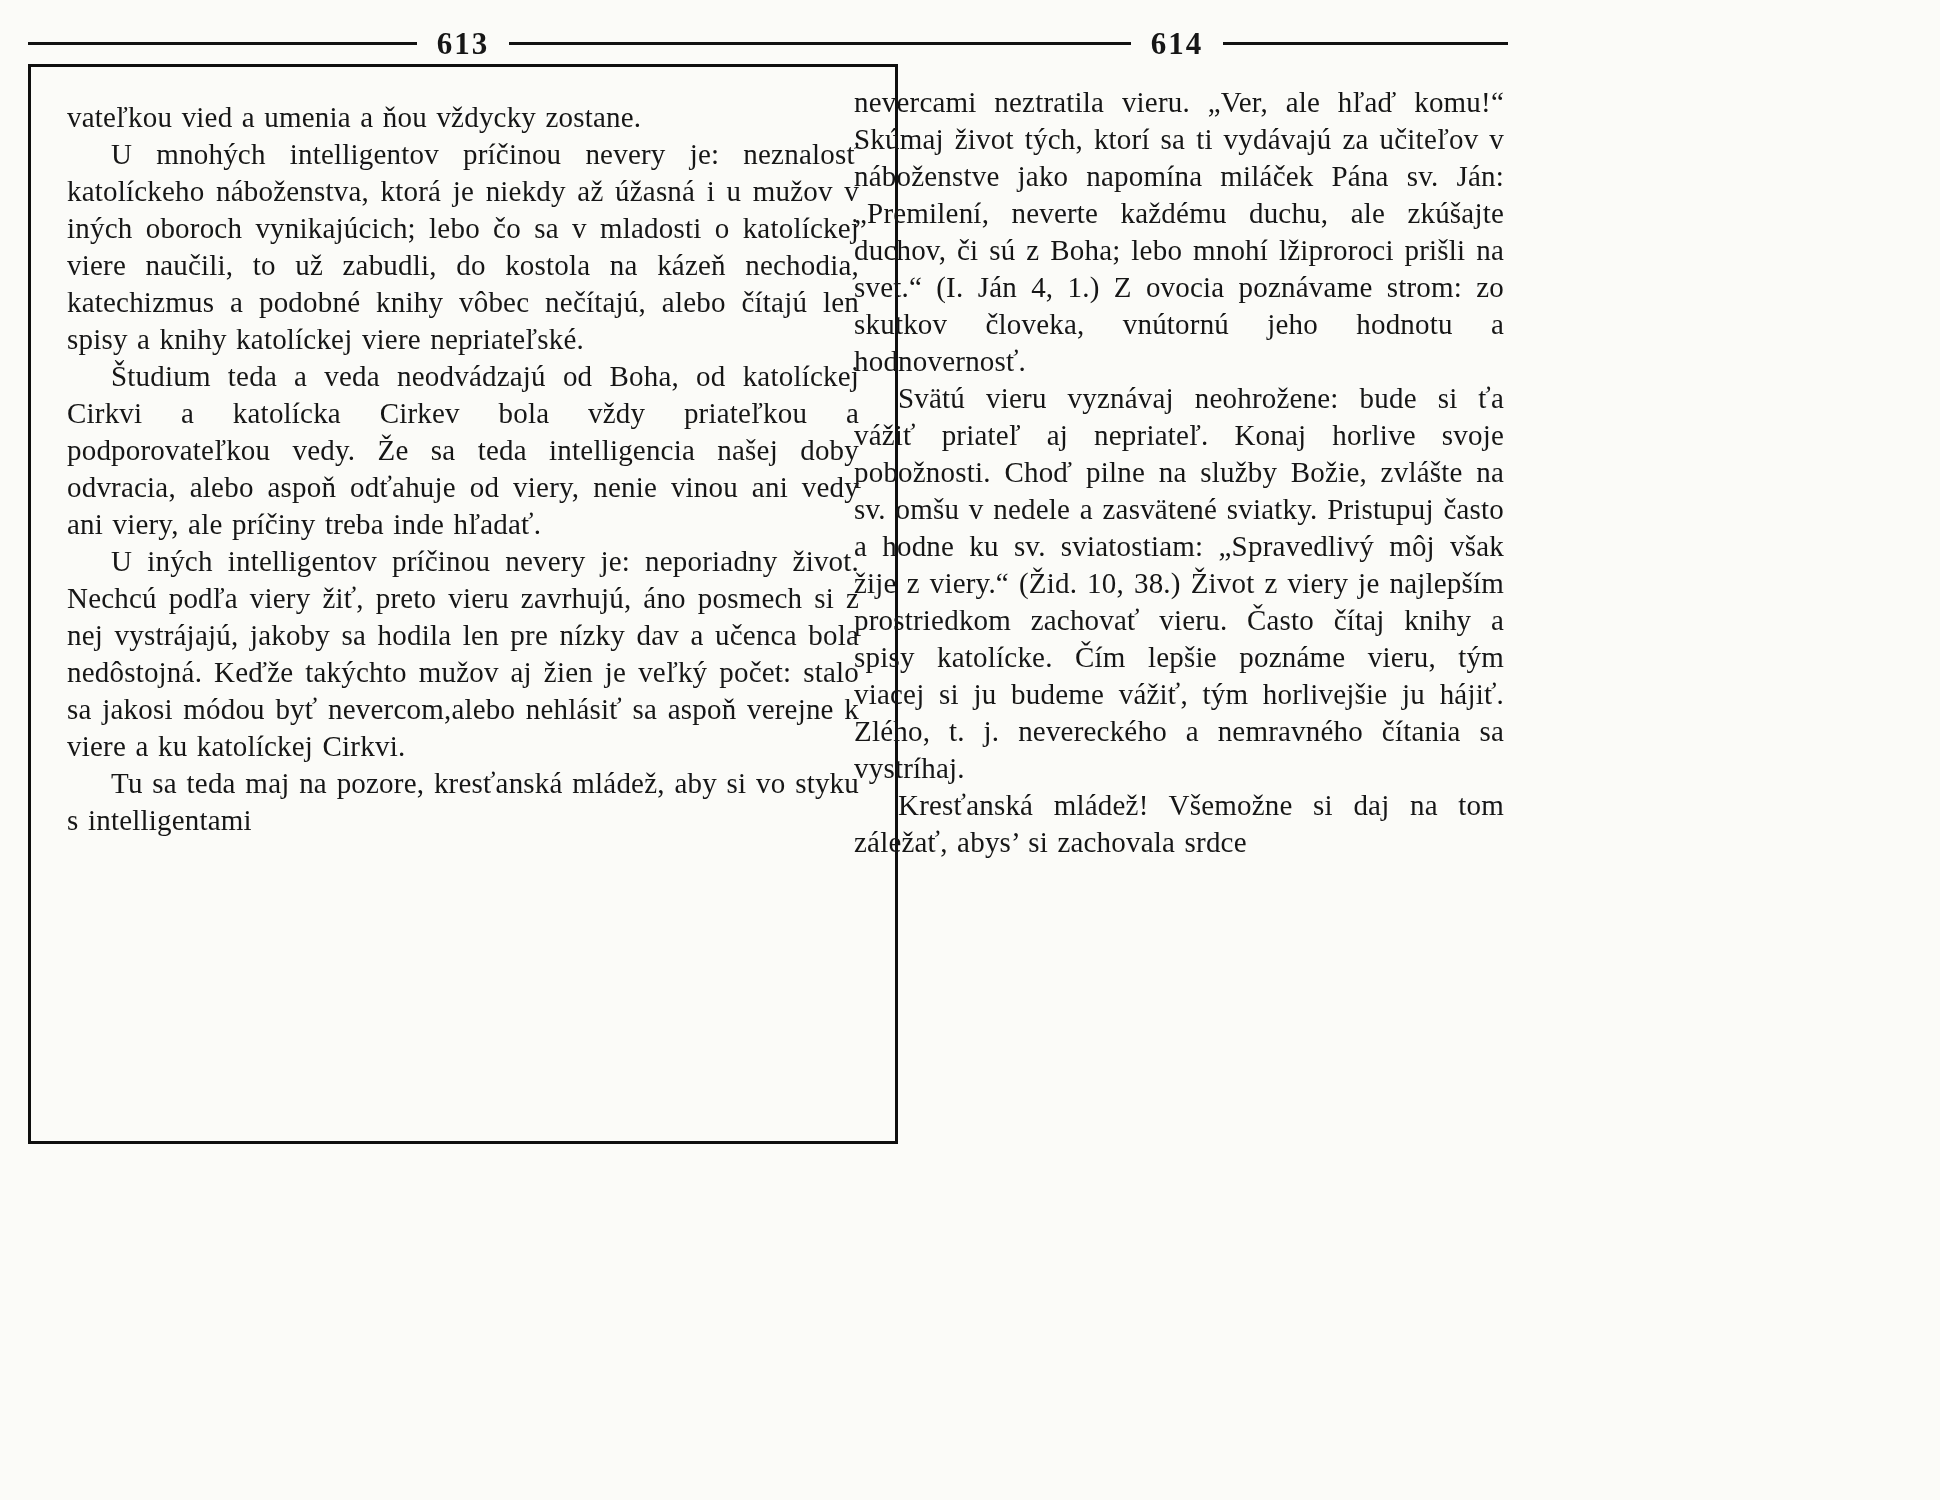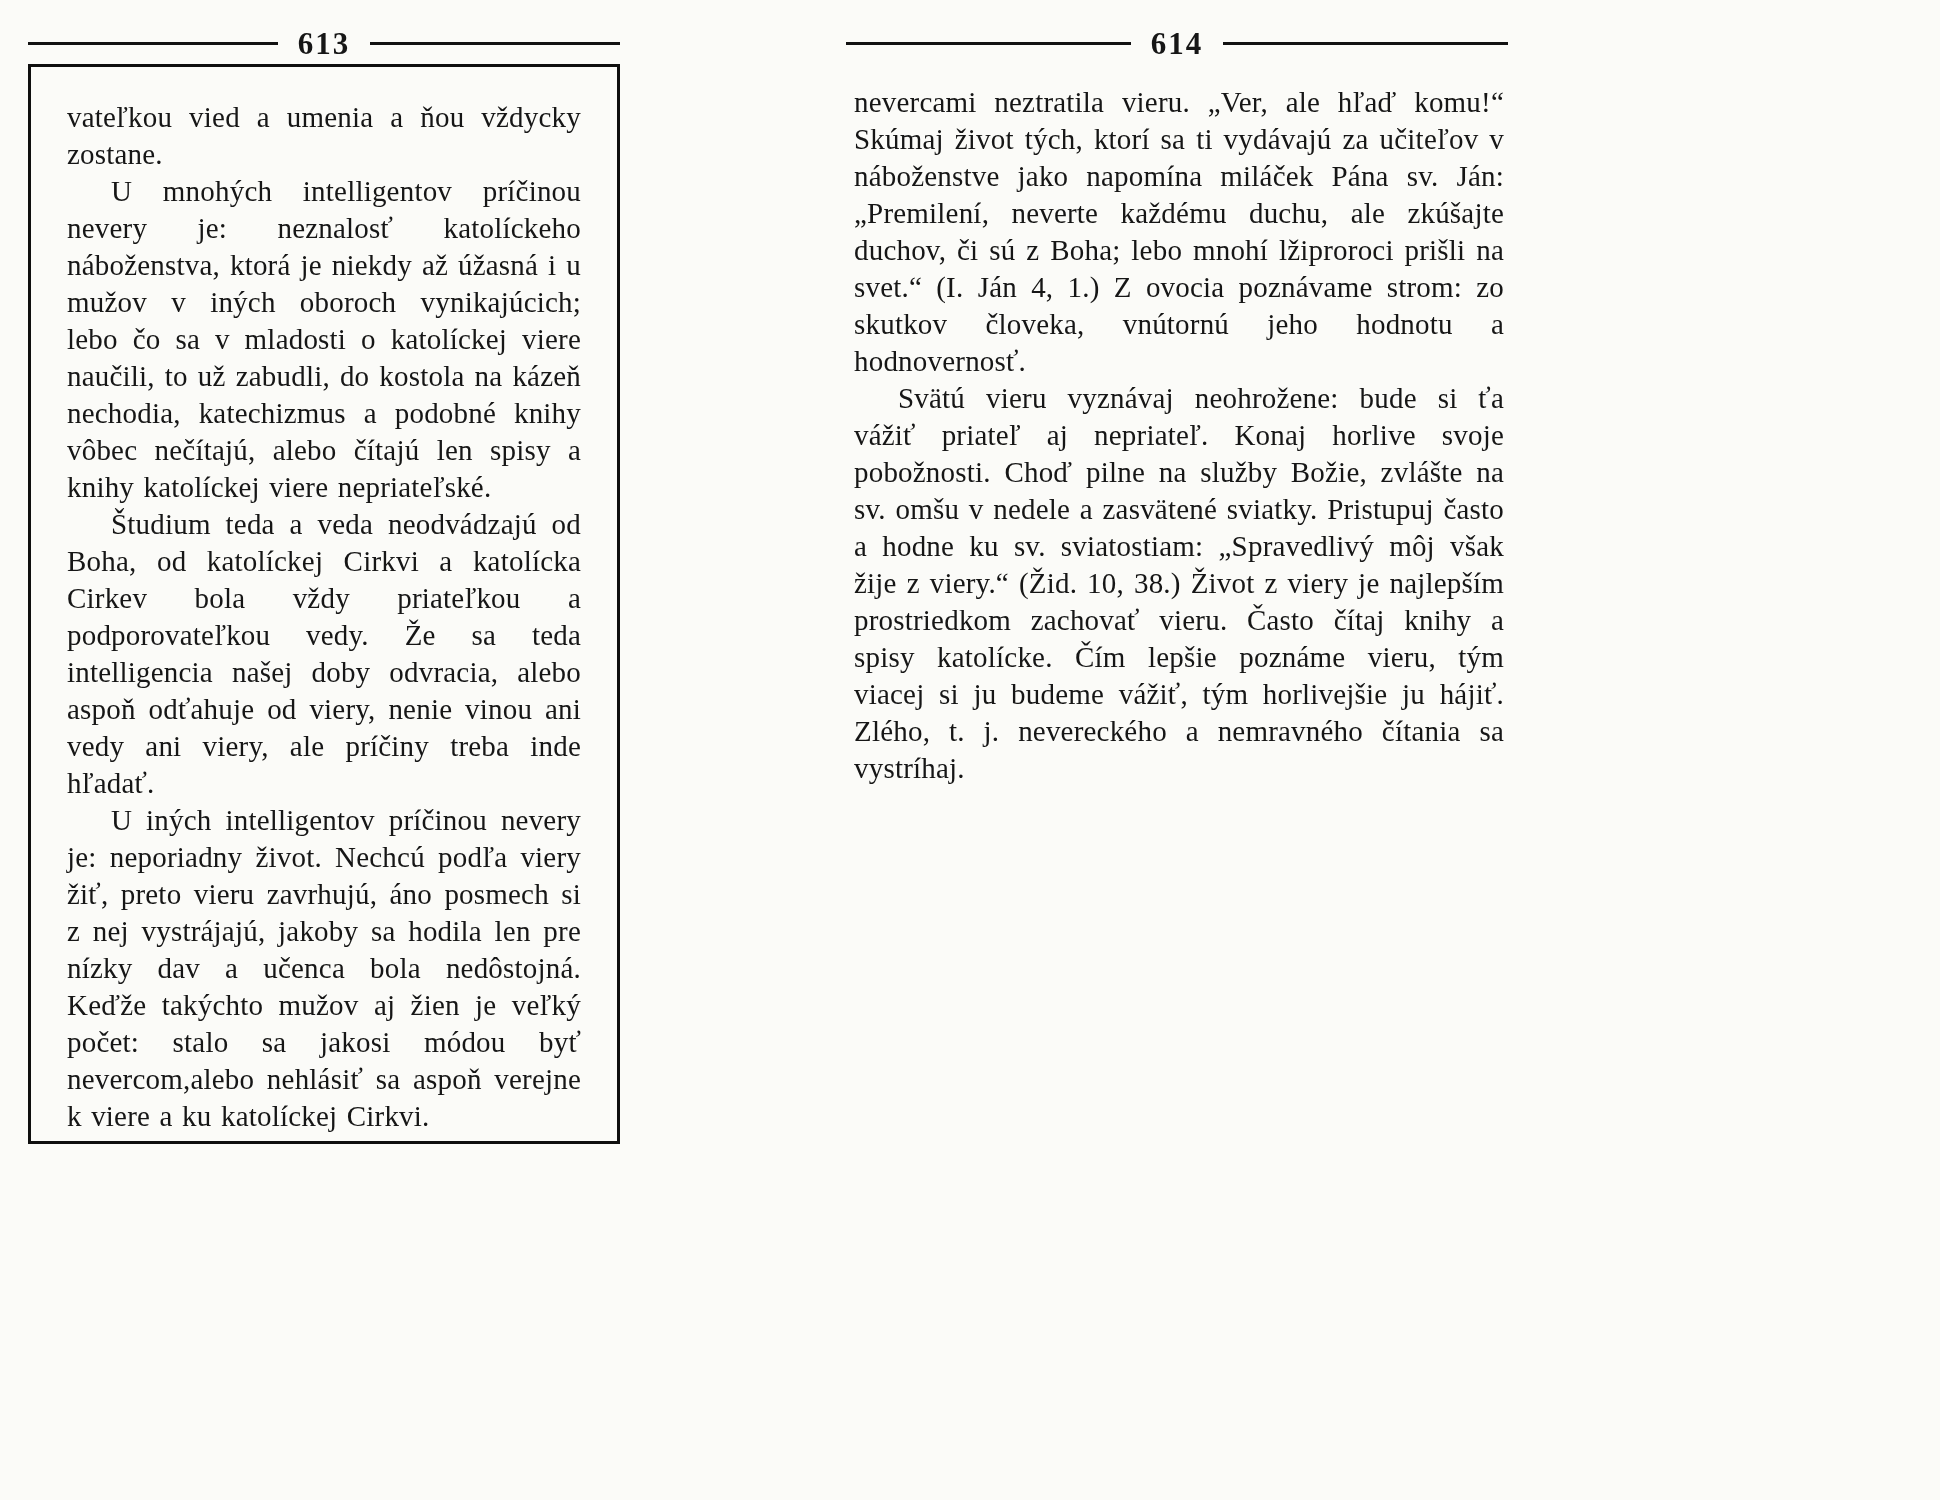--- a/index.html
+++ b/index.html
@@ -14,21 +14,21 @@
     font-family: "Liberation Serif", "DejaVu Serif", serif;
     position: relative;
     overflow: hidden;
   }
   .page {
     position: absolute;
     top: 26px;
   }
   .page.left {
     left: 28px;
-    width: 592px;
+    width: 870px;
   }
   .page.right {
     left: 846px;
     width: 662px;
   }
   .page-header {
     display: flex;
     align-items: center;
     gap: 16px;
     height: 34px;
@@ -98,16 +98,17 @@
 
   <section class="page right">
     <div class="page-header">
       <span class="rule"></span>
       <span class="page-num">614</span>
       <span class="rule"></span>
     </div>
     <div class="page-text">
         <p class="para">nevercami neztratila vieru. „Ver, ale hľaď komu!“ Skúmaj život tých, ktorí sa ti vydávajú za učiteľov v náboženstve jako napomína miláček Pána sv. Ján: „Premilení, neverte každému duchu, ale zkúšajte duchov, či sú z Boha; lebo mnohí lžiproroci prišli na svet.“ (I. Ján 4, 1.) Z ovocia poznávame strom: zo skutkov človeka, vnútornú jeho hodnotu a hodnovernosť.</p>
         <p class="para indent">Svätú vieru vyznávaj neohrožene: bude si ťa vážiť priateľ aj nepriateľ. Konaj horlive svoje pobožnosti. Choď pilne na služby Božie, zvlášte na sv. omšu v nedele a zasvätené sviatky. Pristupuj často a hodne ku sv. sviatostiam: „Spravedlivý môj však žije z viery.“ (Žid. 10, 38.) Život z viery je najlepším prostriedkom zachovať vieru. Často čítaj knihy a spisy katolícke. Čím lepšie poznáme vieru, tým viacej si ju budeme vážiť, tým horlivejšie ju hájiť. Zlého, t. j. nevereckého a nemravného čítania sa vystríhaj.</p>
+        <p class="para indent">Kresťanská mládež! Všemožne si daj na tom záležať, abys’ si zachovala srdce</p>
       </div>
   </section>
 
 </div>
 
 </body></html>

